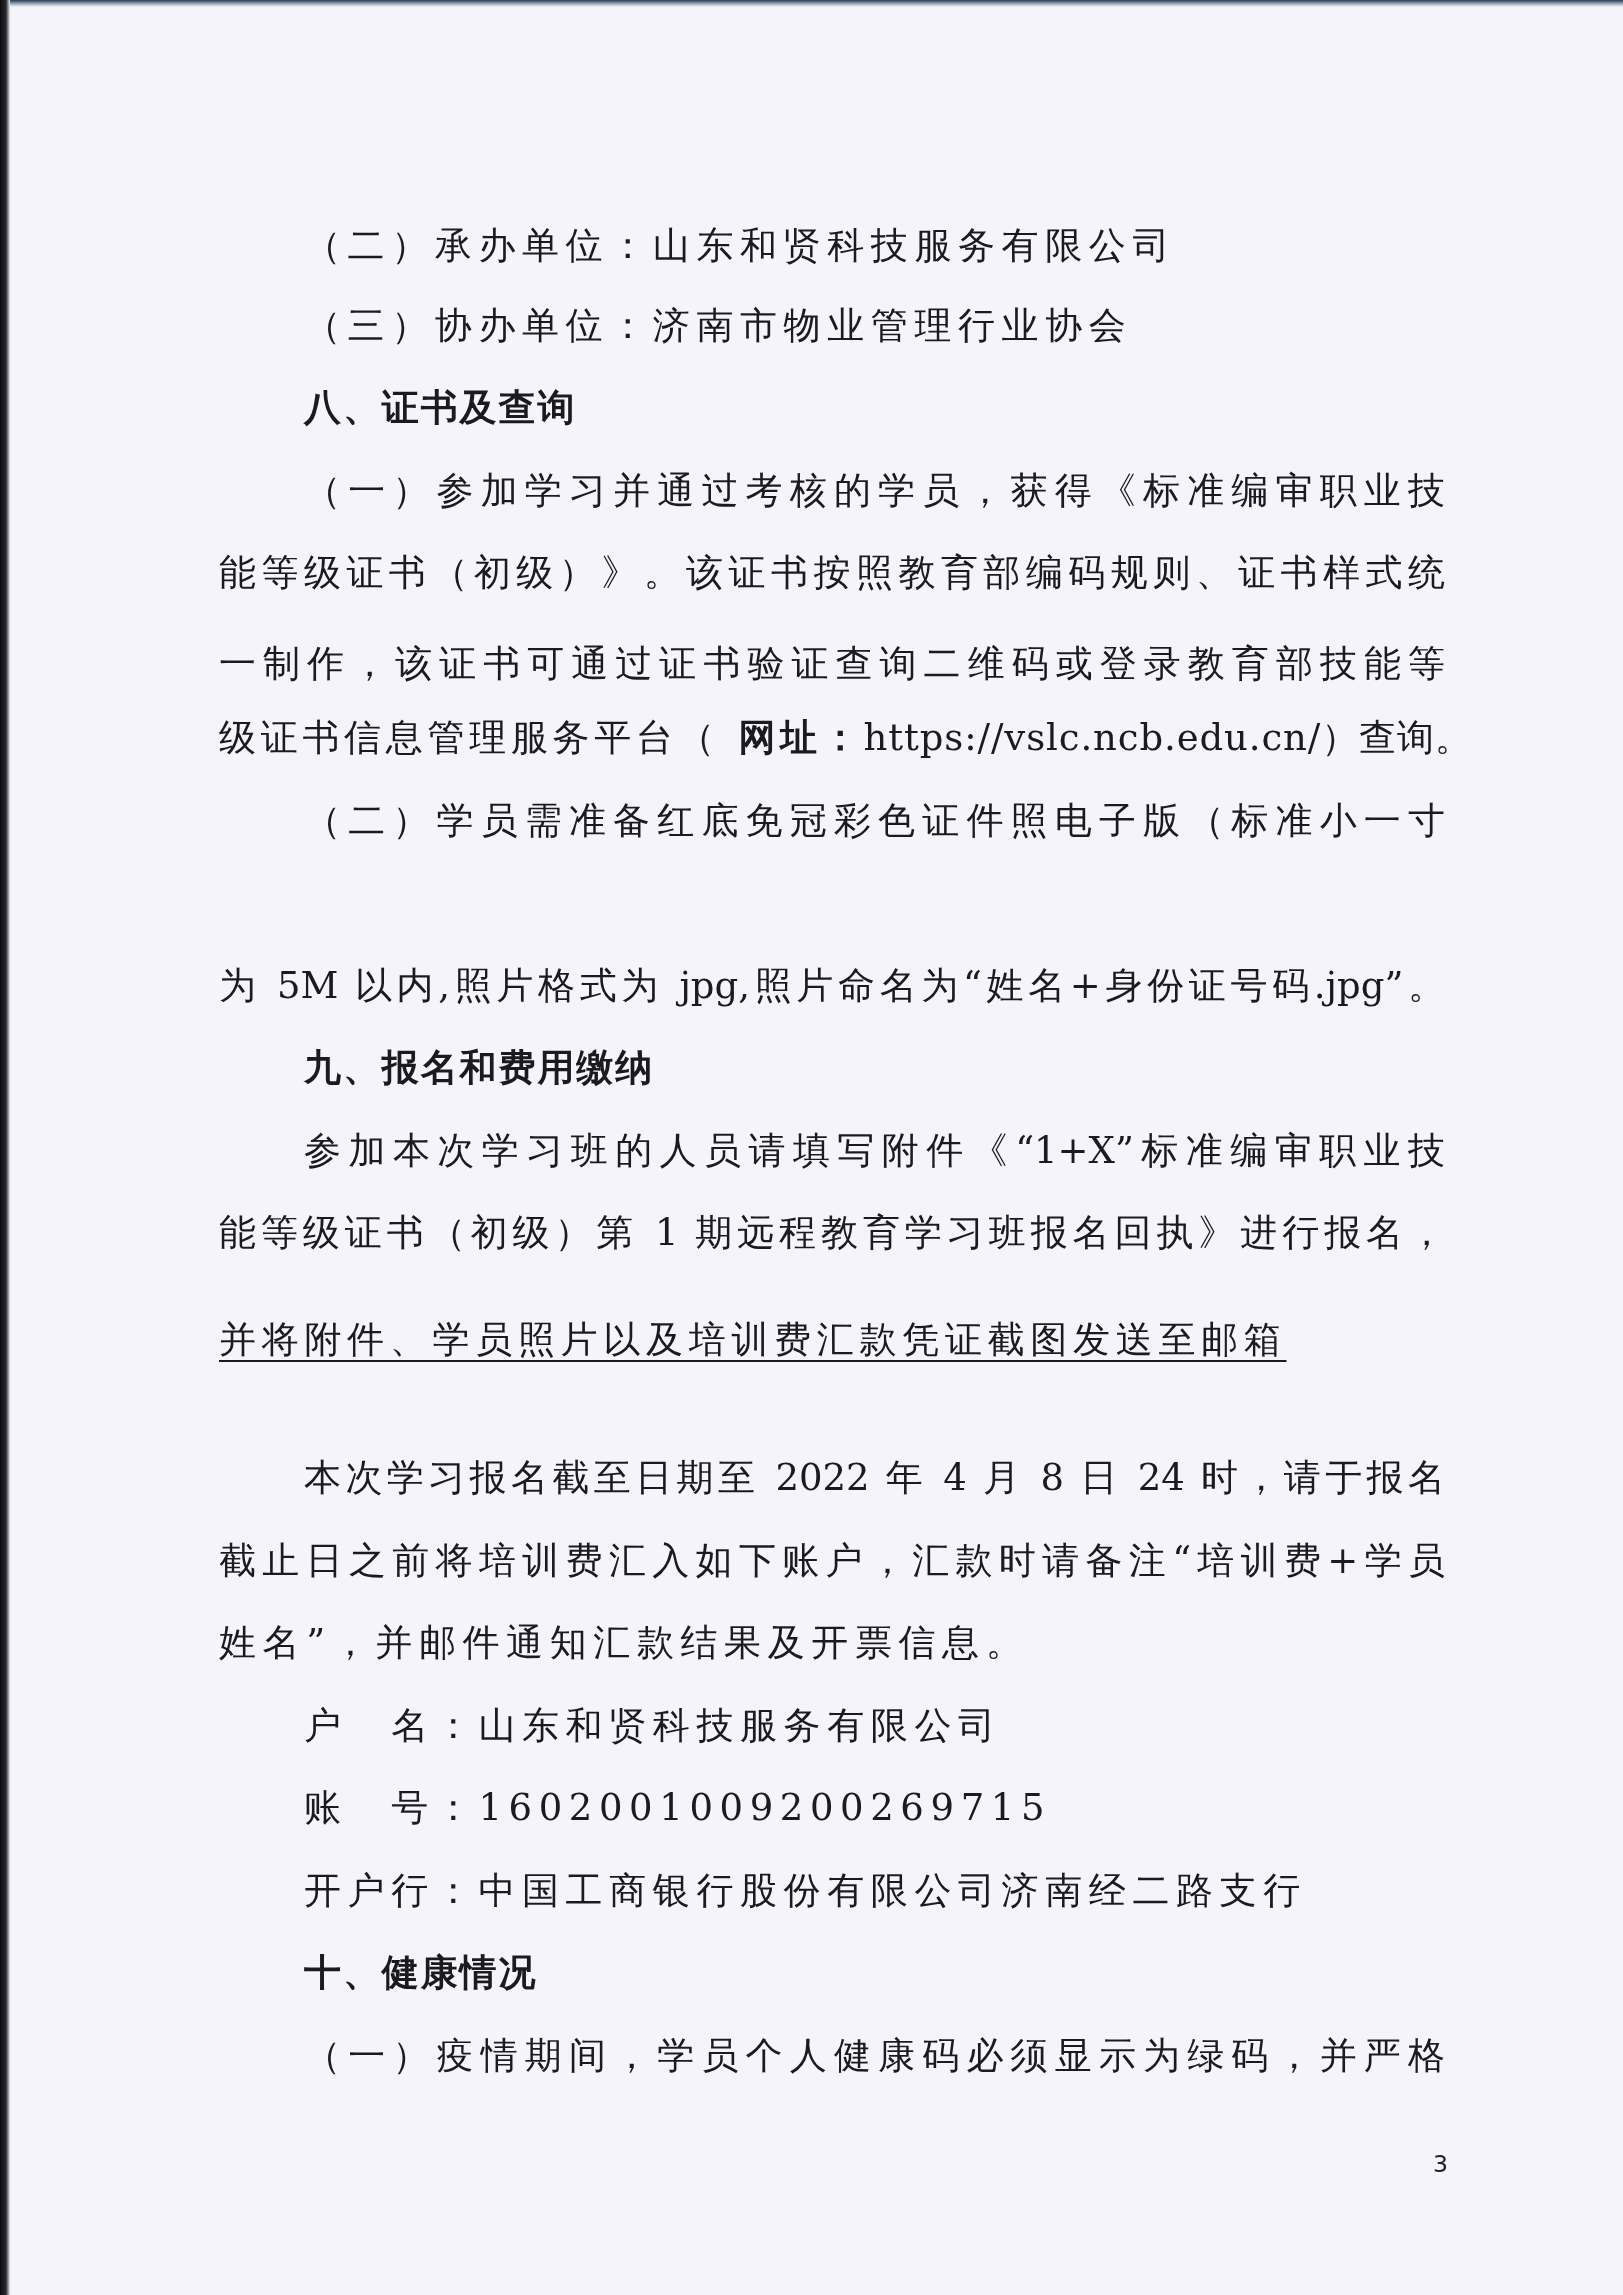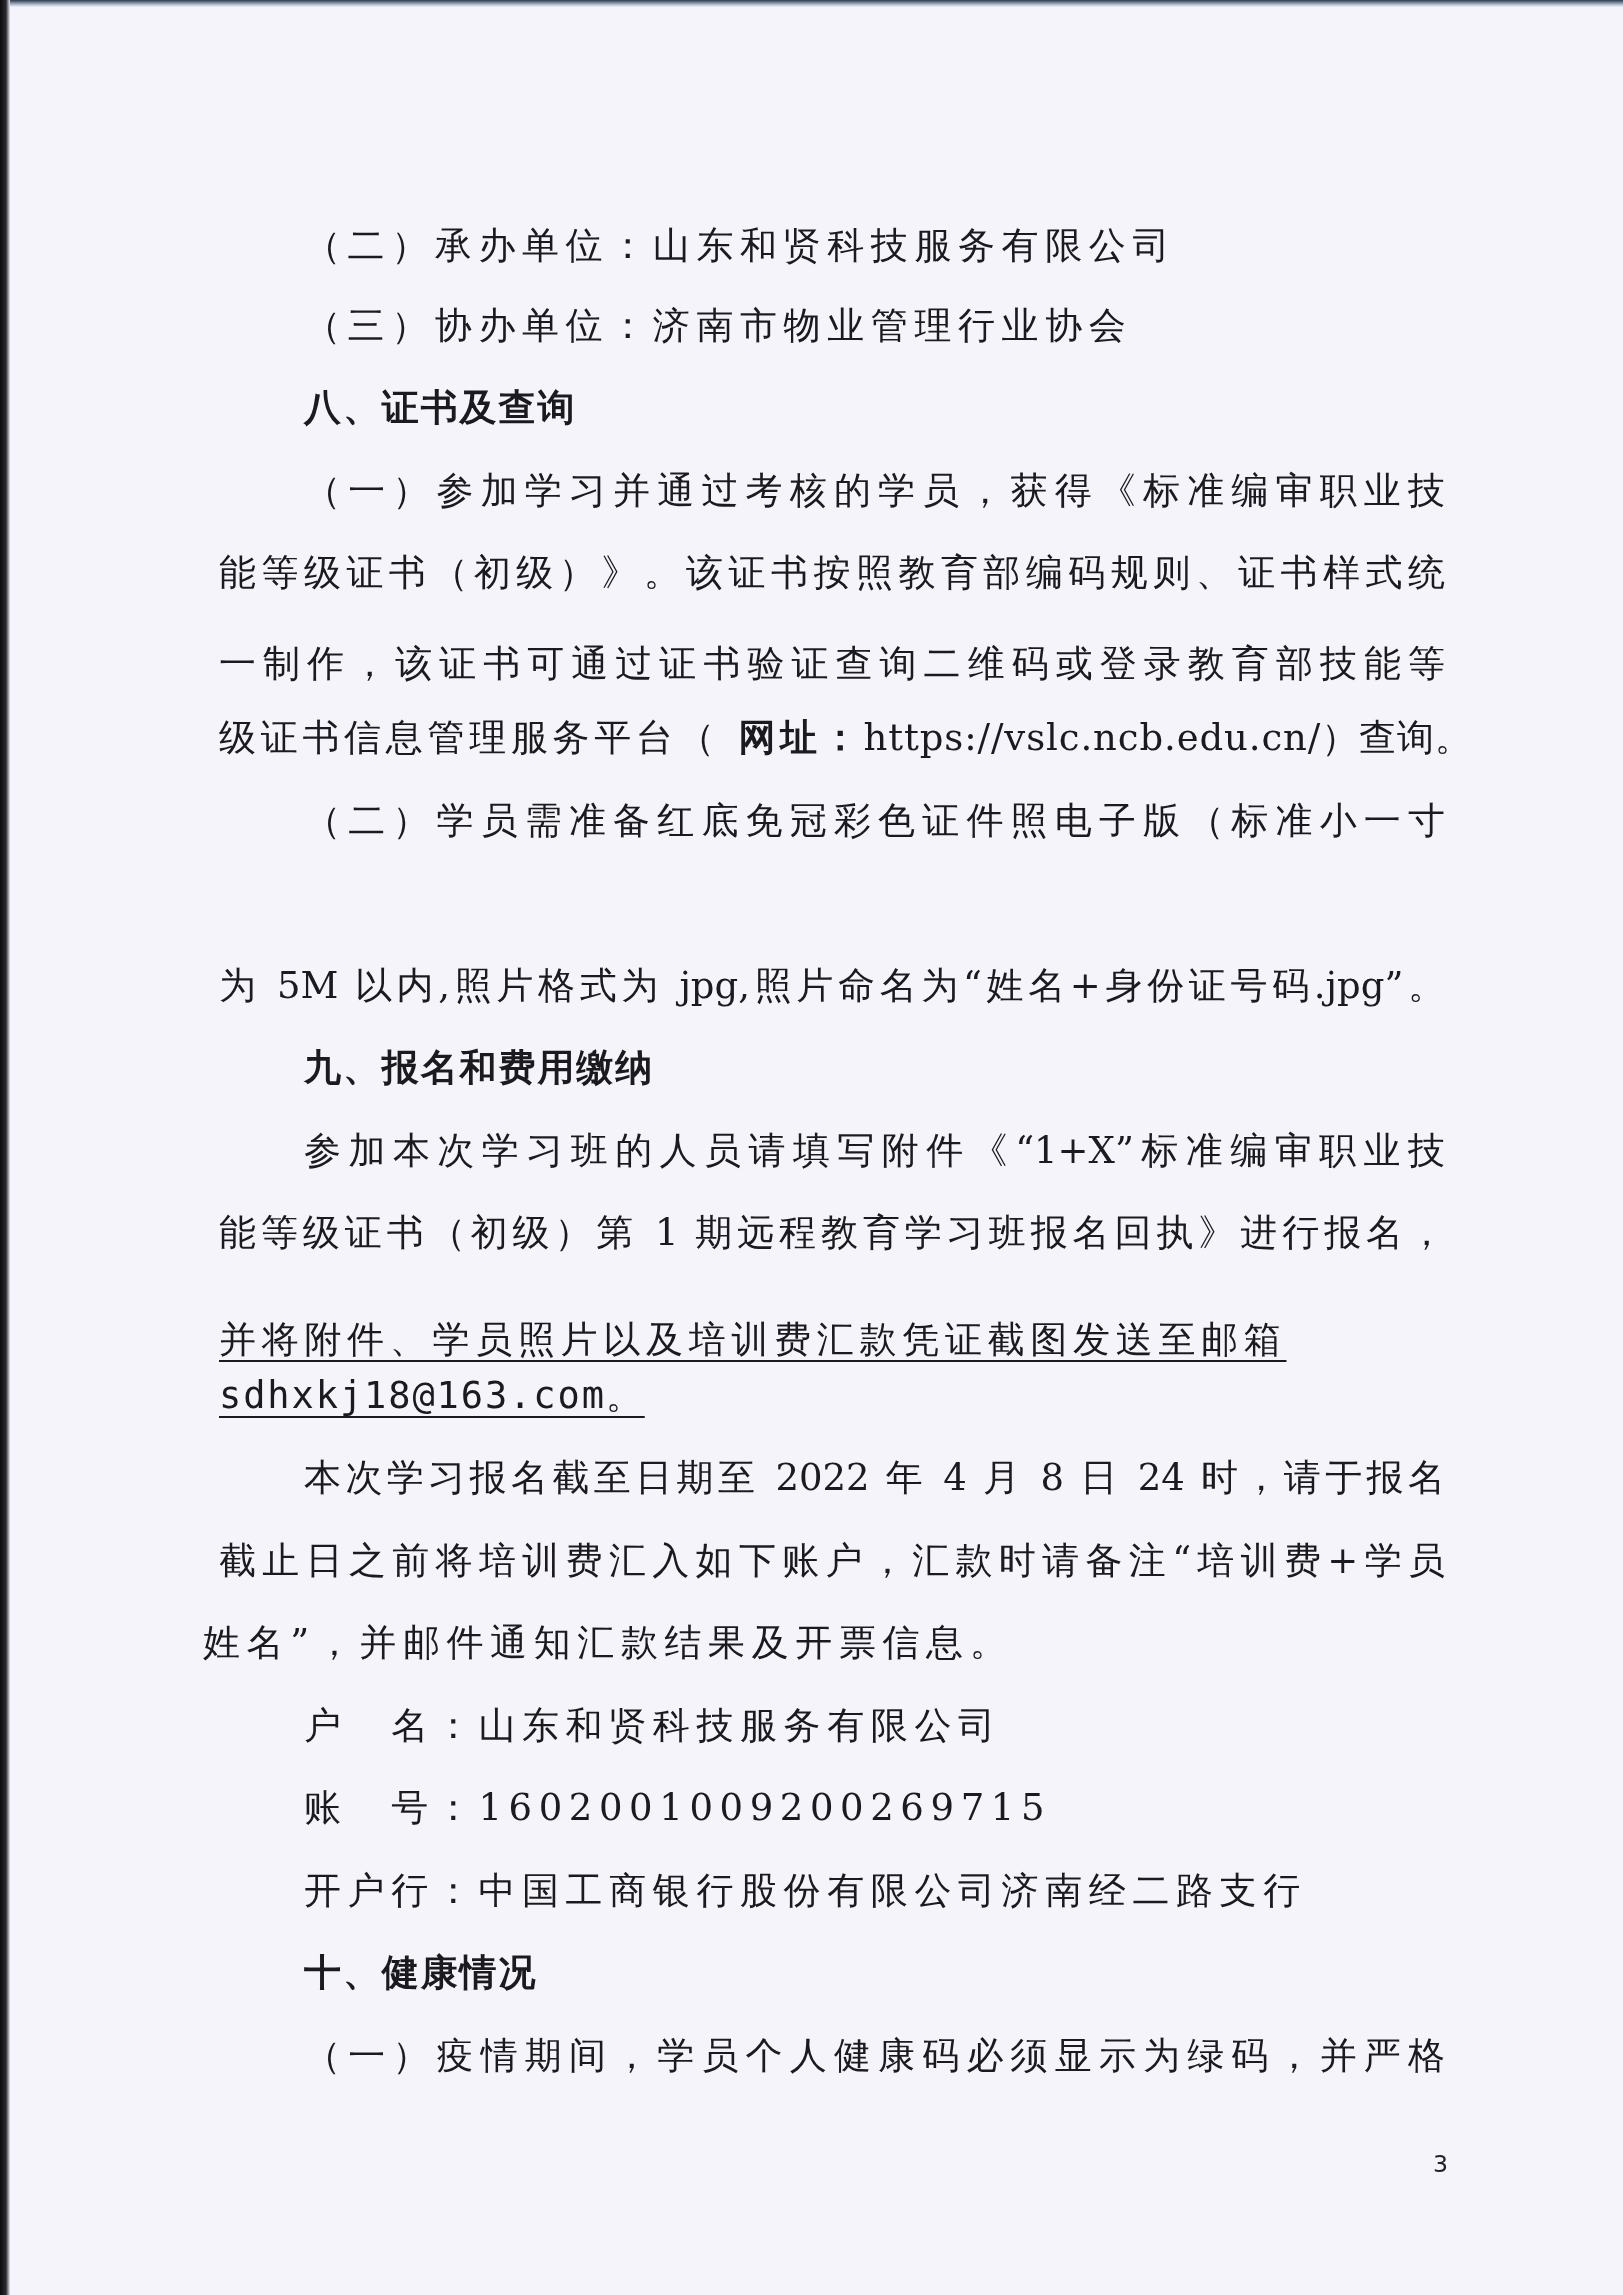--- a/index.html
+++ b/index.html
@@ -60,25 +60,24 @@
   </div>
 
   <div class="line justify" style="left:304px; top:797px; width:1141px;">（二）学员需准备红底免冠彩色证件照电子版（标准小一寸</div>
   <div class="line justify" style="left:219px; top:962px;">为 5M 以内,照片格式为 jpg,照片命名为“姓名+身份证号码.jpg”。</div>
 
   <div class="line heading" style="left:304px; top:1044px;">九、报名和费用缴纳</div>
 
   <div class="line justify" style="left:304px; top:1127px; width:1141px;">参加本次学习班的人员请填写附件《“1+X”标准编审职业技</div>
   <div class="line justify" style="left:219px; top:1209px;">能等级证书（初级）第 1 期远程教育学习班报名回执》进行报名，</div>
   <div class="line underline" style="left:219px; top:1316px; letter-spacing:5.7px;">并将附件、学员照片以及培训费汇款凭证截图发送至邮箱</div>
-  <div class="line underline" style="left:219px; top:1372px; letter-spacing:1.9px; font-family:'DejaVu Sans Mono','Liberation Mono',monospace;">sdhxkj18@163.com。</div>
 
   <div class="line justify" style="left:304px; top:1454px; width:1141px;">本次学习报名截至日期至 2022 年 4 月 8 日 24 时，请于报名</div>
   <div class="line justify" style="left:219px; top:1537px;">截止日之前将培训费汇入如下账户，汇款时请备注“培训费+学员</div>
-  <div class="line" style="left:203px; top:1619px;">姓名”，并邮件通知汇款结果及开票信息。</div>
+  <div class="line" style="left:219px; top:1619px;">姓名”，并邮件通知汇款结果及开票信息。</div>
 
   <div class="line" style="left:304px; top:1702px;">户　名：山东和贤科技服务有限公司</div>
   <div class="line" style="left:304px; top:1784px;">账　号：1602001009200269715</div>
   <div class="line" style="left:304px; top:1867px;">开户行：中国工商银行股份有限公司济南经二路支行</div>
 
   <div class="line heading" style="left:304px; top:1949px;">十、健康情况</div>
 
   <div class="line justify" style="left:304px; top:2032px; width:1141px;">（一）疫情期间，学员个人健康码必须显示为绿码，并严格</div>
 
   <div class="page-number">3</div>

